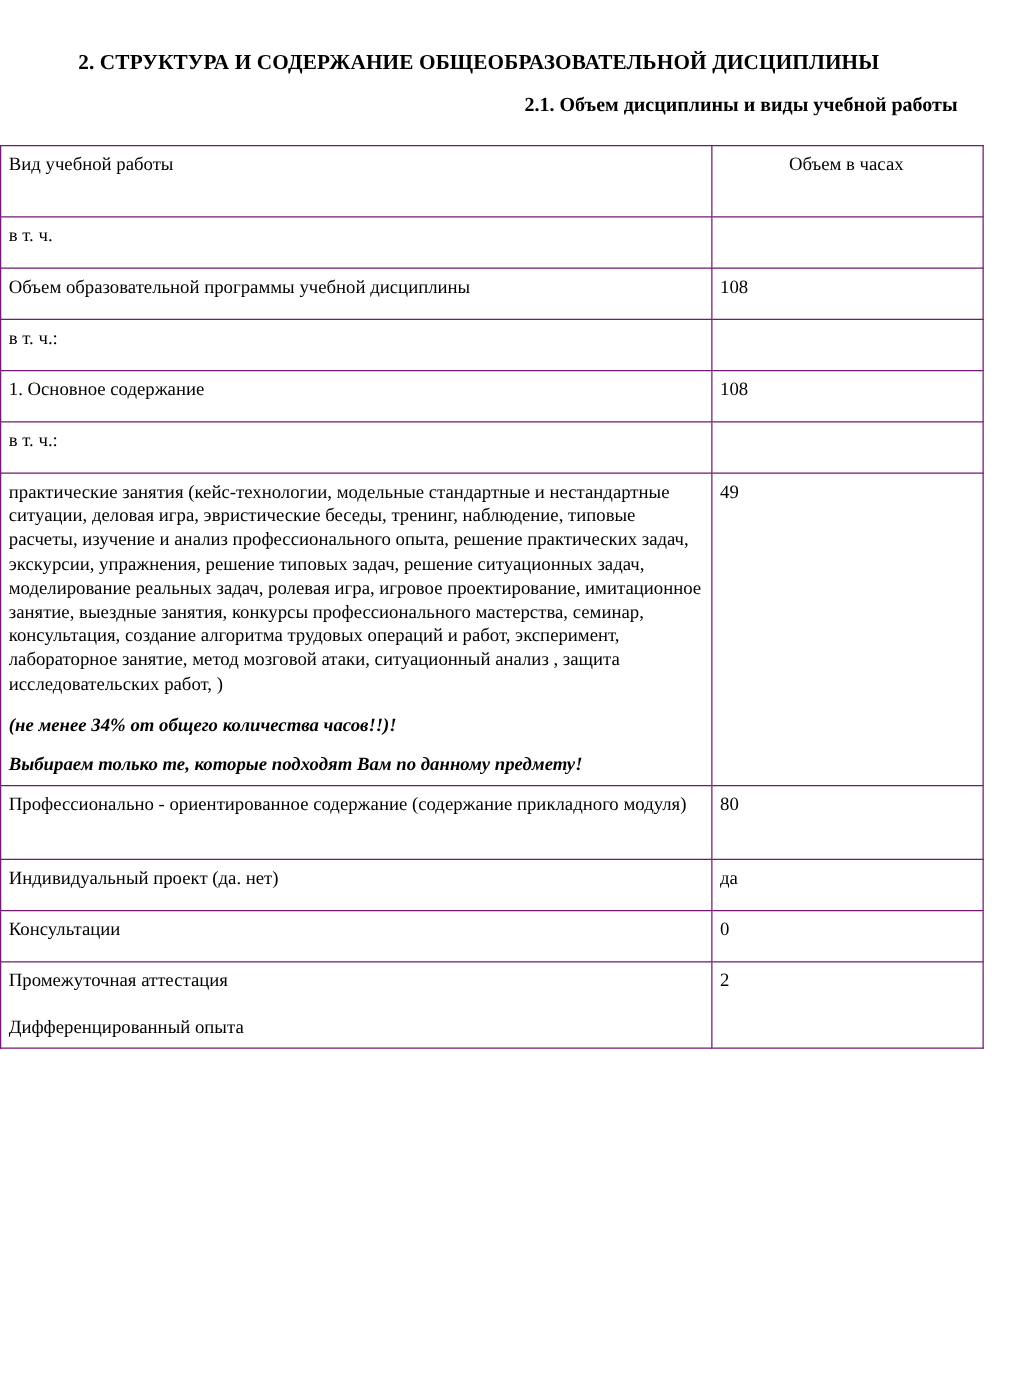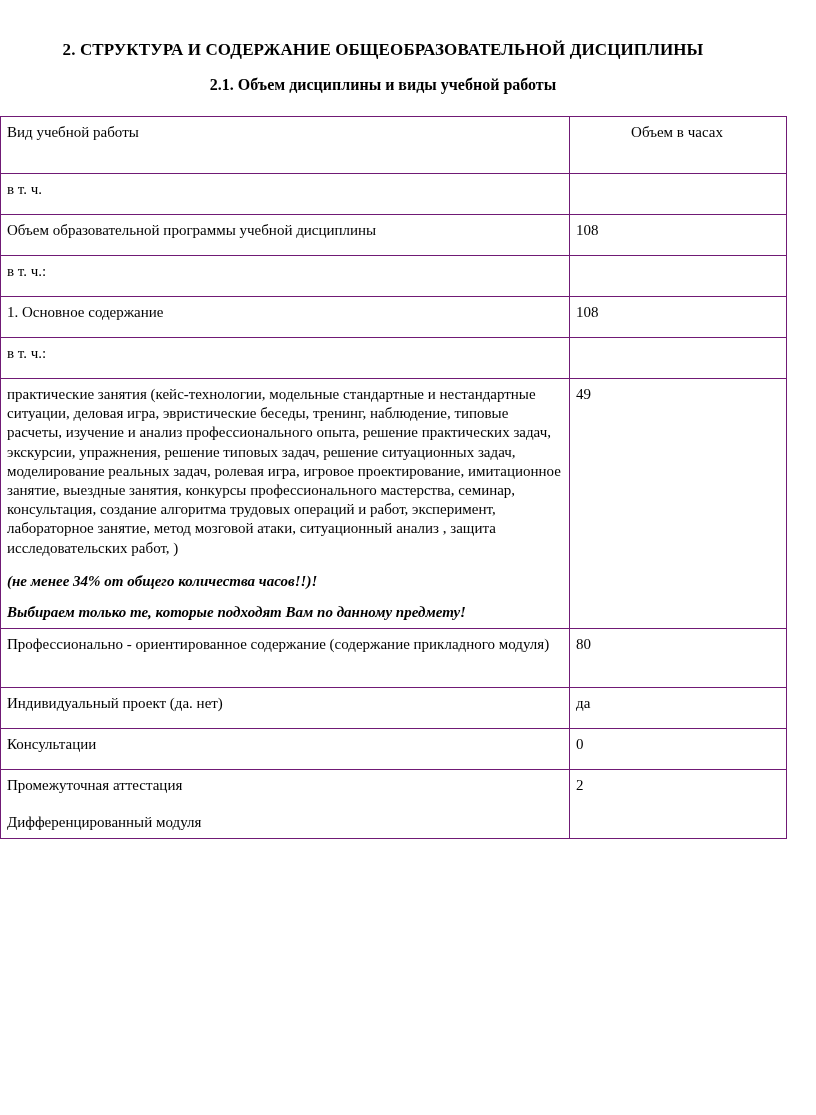--- a/index.html
+++ b/index.html
@@ -28,21 +28,21 @@
     font-weight: bold;
     text-align: center;
     letter-spacing: 0.1px;
     margin: 10px 0 0 0;
     padding-left: 0;
     white-space: nowrap;
   }
   .doc-subtitle {
     font-size: 16px;
     font-weight: bold;
-    text-align: center;
+    text-align: right;
     margin: 16px 0 0 0;
   }
   table.ud {
     border-collapse: collapse;
     width: 756px;
     margin: 22px 0 0 0;
     margin-left: 0;
     table-layout: fixed;
   }
   table.ud td {
@@ -155,19 +155,19 @@
 
 
       <tr>
         <td class="col-left r-blank">Консультации</td>
         <td class="col-right r-blank">0</td>
       </tr>
 
       <tr>
         <td class="col-left last-row-cell">
           <span>Промежуточная аттестация</span>
-          <span class="sub-line">Дифференцированный модуля</span>
+          <span class="sub-line">Дифференцированный опыта</span>
         </td>
         <td class="col-right">2</td>
       </tr>
     </tbody>
   </table>
 </div>
 
 </body></html>

